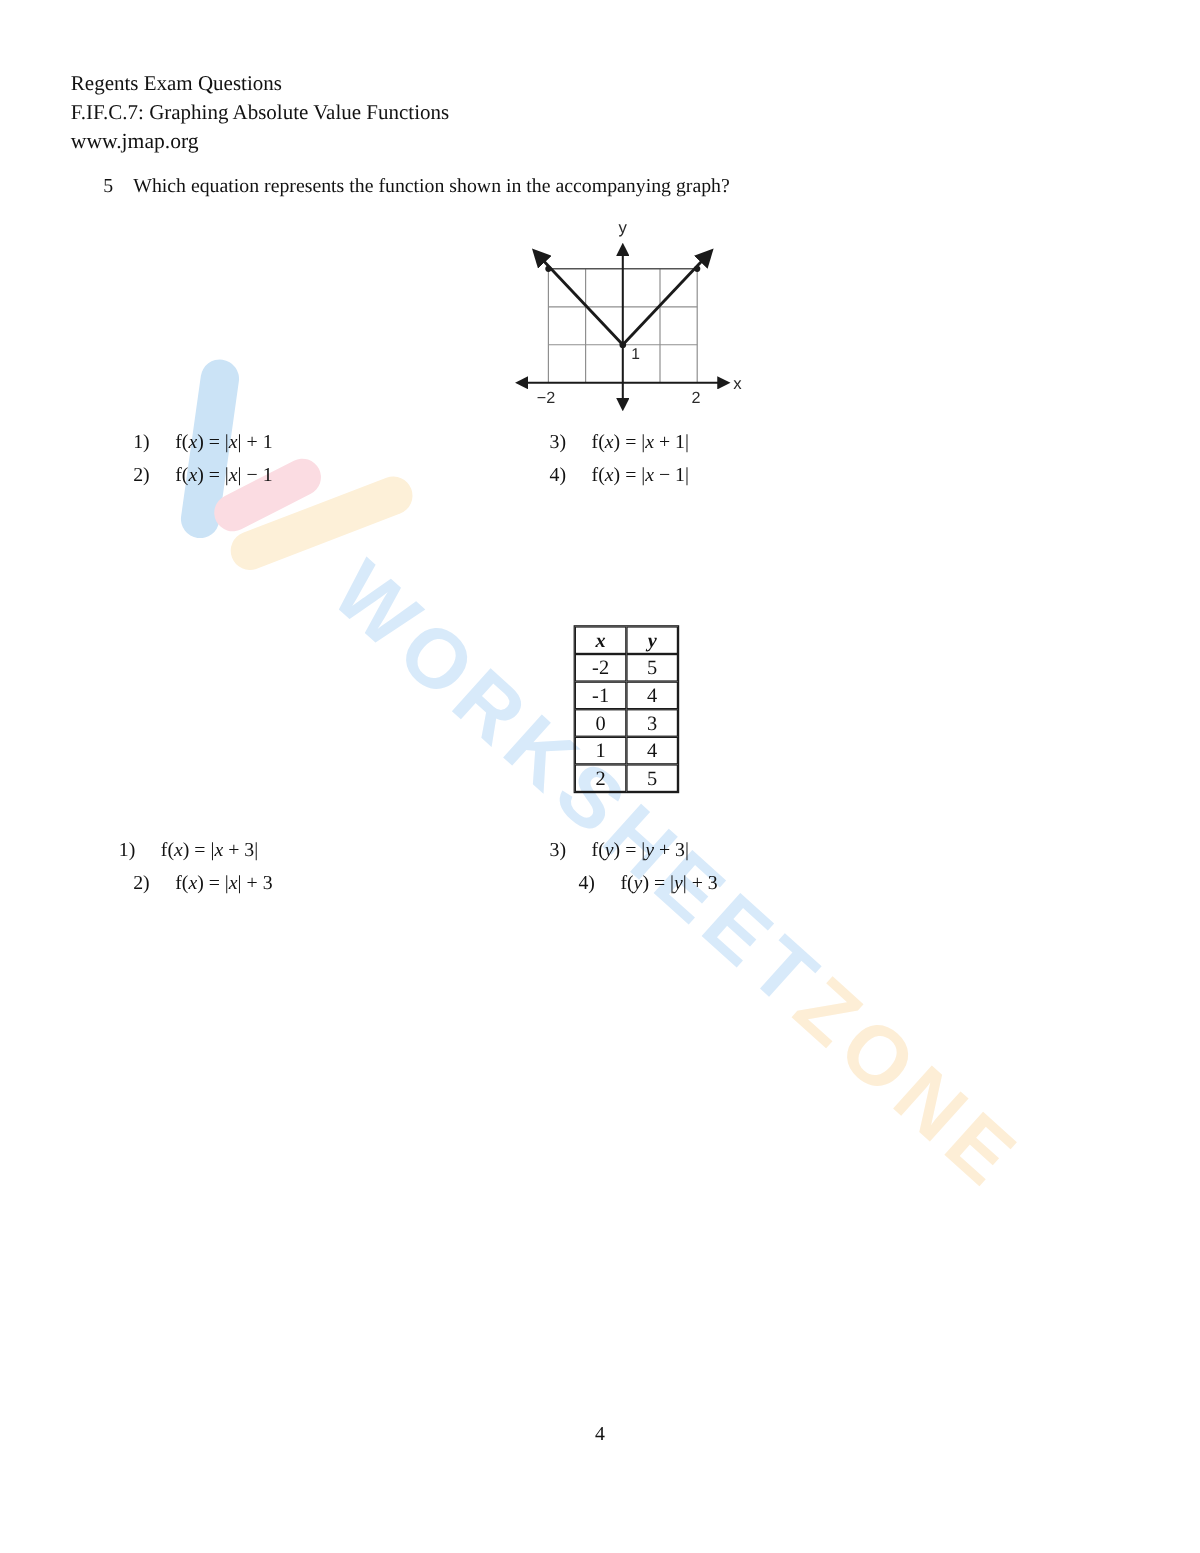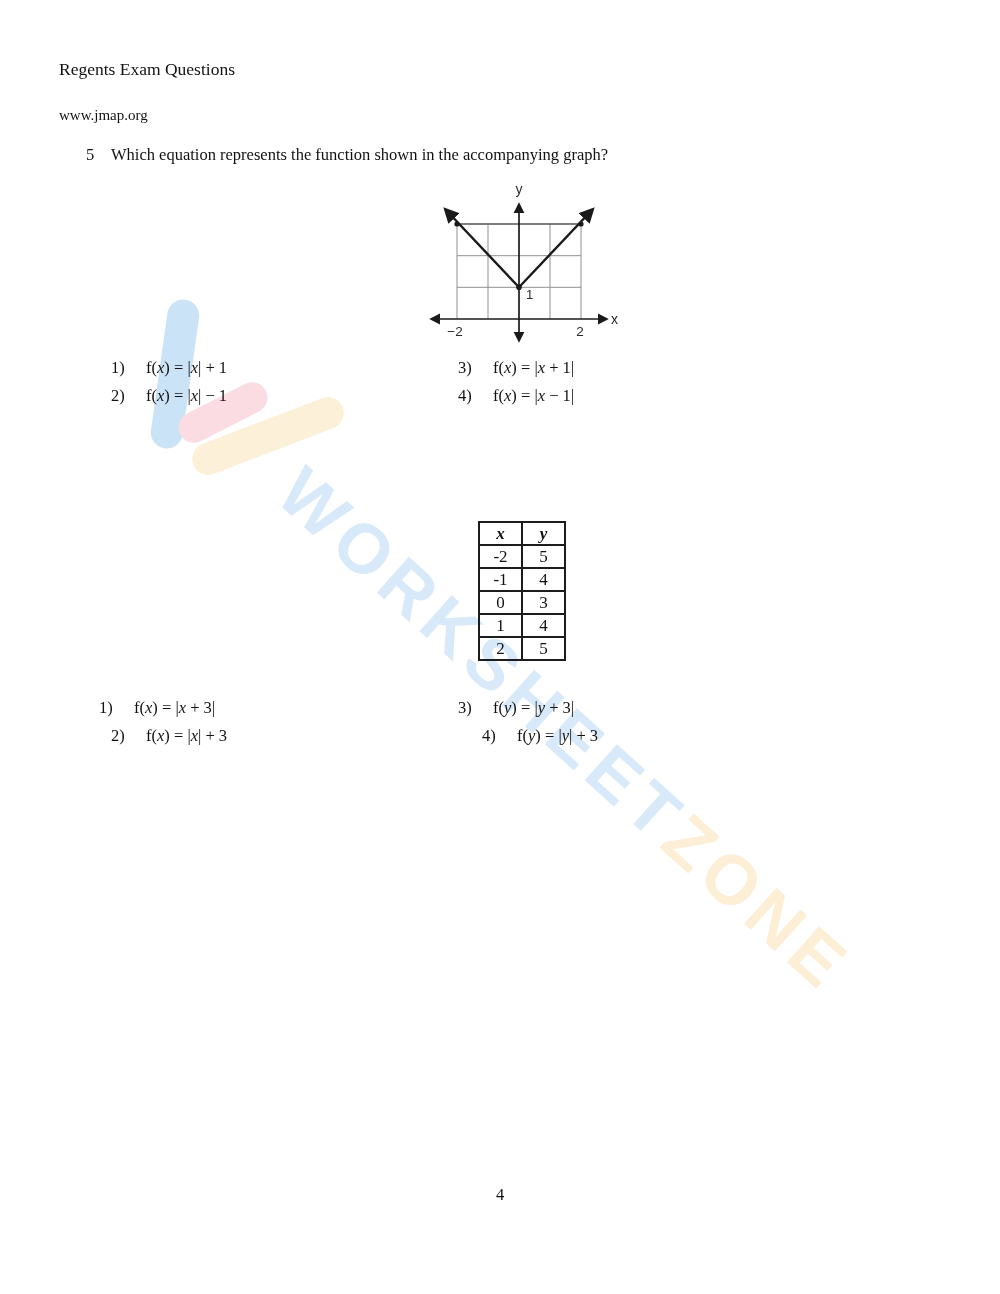--- a/index.html
+++ b/index.html
@@ -12,21 +12,21 @@
     color:#121212;
     overflow:hidden;
   }
   .abs{position:absolute;}
   .content{position:absolute;inset:0;z-index:2;padding-left:16px;}
   .wm-layer{position:absolute;inset:0;z-index:1;}
 
   
   .h-line1{left:59px;top:59px;font-size:17.5px;}
   .h-line2{left:59px;top:83px;font-size:17.5px;}
-  .h-line3{left:59px;top:107px;font-size:15px;text-align:center;}
+  .h-line3{left:59px;top:107px;font-size:18px;text-align:center;}
   .name-wrap{left:617px;top:59px;font-size:17.5px;}
   .name-line{display:inline-block;width:230px;border-bottom:1.6px solid #4a4a4a;height:17px;margin-left:6px;}
 
   
   .qstem{font-size:16.5px;white-space:nowrap;}
   .qnum{display:inline-block;width:25px;}
   .choice{font-size:16.5px;white-space:nowrap;}
   .cnum{display:inline-block;width:35px;}
   .ceq i{font-family:"Liberation Serif",serif;}
 
@@ -72,20 +72,21 @@
   <div class="wm-layer">
     <div class="stroke stroke-blue"></div>
     <div class="stroke stroke-pink"></div>
     <div class="stroke stroke-yellow"></div>
     <div class="wm-text"><span class="wm-blue">WORKSHEET</span><span class="wm-orange">ZONE</span></div>
   </div>
 
   <div class="content">
 
     <div class="abs h-line1">Regents Exam Questions</div>
+    <div class="abs h-line2">F.IF.C.7: Graphing Absolute Value Functions</div>
     <div class="abs h-line3">www.jmap.org</div>
 
     <div class="abs qstem" style="left:86px;top:145px;">
       <span class="qnum">5</span><span>Which equation represents the function shown in the accompanying graph?</span>
     </div>
 
     <svg class="abs graph" width="200" height="172" viewBox="0 0 200 172">
       <defs>
         <marker id="arr" viewBox="0 0 10 10" refX="7.5" refY="5" markerWidth="6.5" markerHeight="6.5" orient="auto-start-reverse">
           <path d="M0,0 L10,5 L0,10 z" fill="#1a1a1a"></path>

